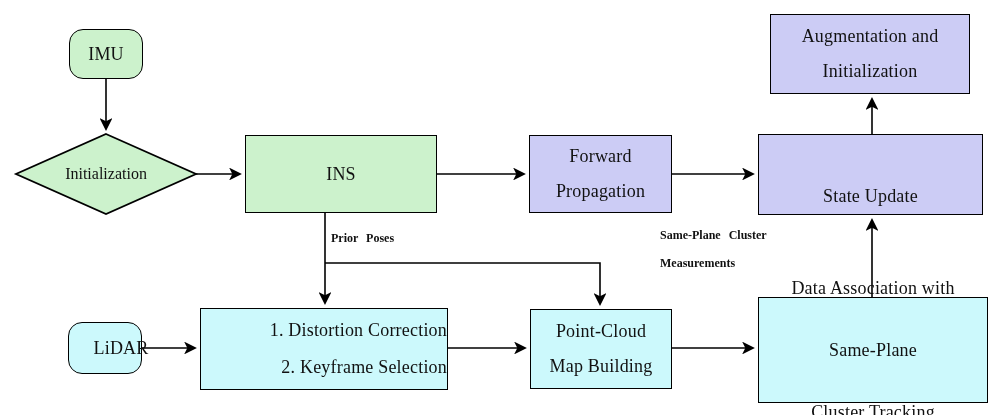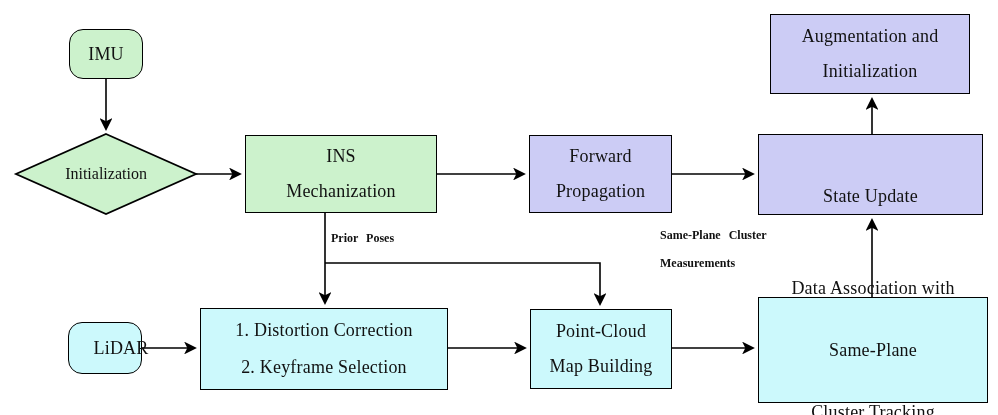--- a/index.html
+++ b/index.html
@@ -25,21 +25,21 @@
   .green{background:var(--green,#ccf2cc);}
   .purple{background:var(--purple,#ccccf5);}
   .cyan{background:var(--cyan,#ccf9fc);}
   .rounded{border-radius:14px;}
   .node-imu{left:69px;top:29px;width:74px;height:50px;}
   .node-ins{left:245px;top:135px;width:192px;height:78px;}
   .node-forward{left:529px;top:135px;width:143px;height:78px;}
   .node-state{left:758px;top:134px;width:225px;height:81px;justify-content:flex-end;}
   .node-aug{left:770px;top:14px;width:200px;height:80px;}
   .node-lidar{left:68px;top:322px;width:74px;height:52px;padding-left:32px;}
-  .node-preprocess{left:200px;top:308px;width:248px;height:82px;align-items:center;text-align:left;line-height:37px;}
+  .node-preprocess{left:200px;top:308px;width:248px;height:82px;align-items:flex-end;text-align:left;line-height:37px;}
   .node-map{left:530px;top:309px;width:142px;height:80px;}
   .node-assoc{left:758px;top:297px;width:230px;height:106px;line-height:34px;gap:28px;}
   .diamond-label{
     position:absolute;left:16px;top:162px;width:180px;height:24px;
     display:flex;align-items:center;justify-content:center;
     font-size:16px;
   }
   .edge-label{
     position:absolute;
     font-weight:bold;font-size:12px;
@@ -81,21 +81,20 @@
   <div class="node green rounded node-imu">
     <span>IMU</span>
   </div>
 
   <div class="diamond-label">
     <span>Initialization</span>
   </div>
 
   <div class="node green node-ins">
     <span>INS</span>
-    <span>Mechanization</span>
   </div>
 
   <div class="node purple node-forward">
     <span>Forward</span>
     <span>Propagation</span>
   </div>
 
   <div class="node purple node-state">
     <span>State Update</span>
   </div>

